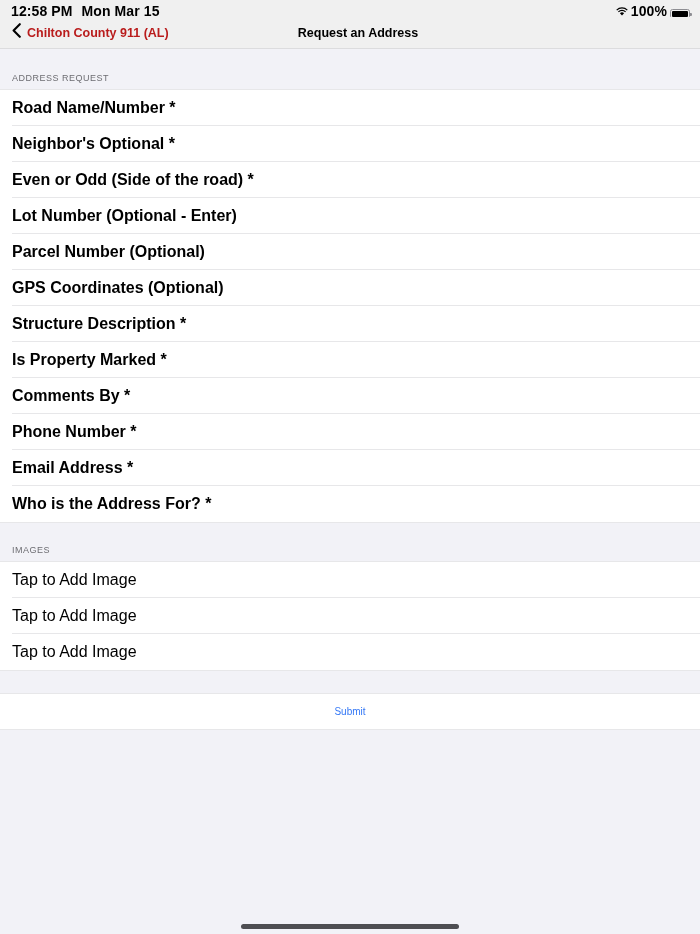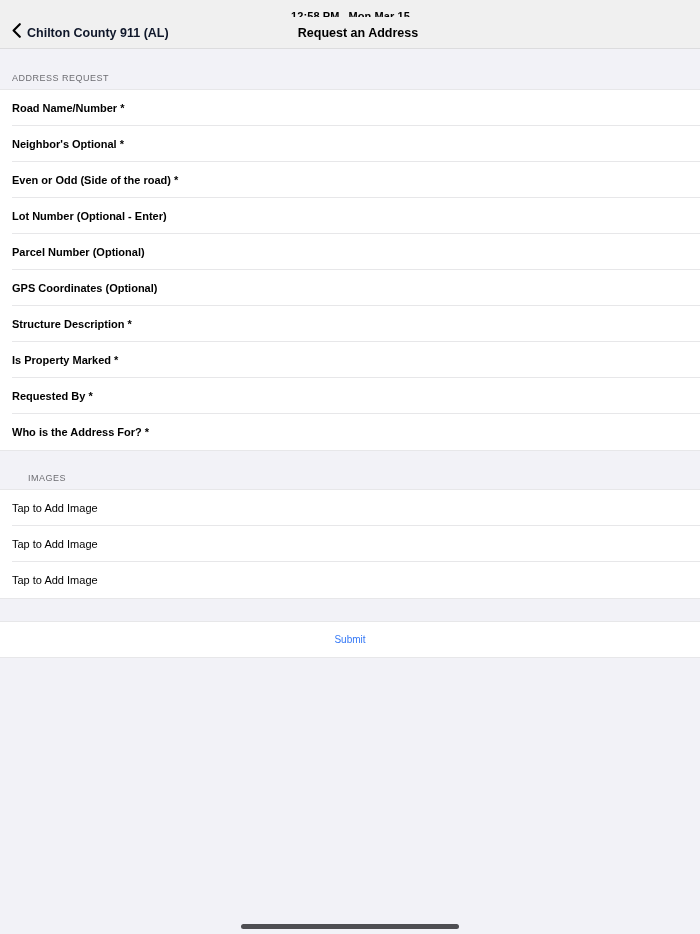--- a/index.html
+++ b/index.html
@@ -13,25 +13,24 @@
     -webkit-font-smoothing:antialiased;
   }
 
   
   .statusbar {
     height:17px;
     background:#F0F0F0;
     display:flex;
     justify-content:space-between;
     align-items:center;
-    padding:10px 10px 0 11px;
-    font-size:11px;
+    padding:4px 10px 0 11px;
+    font-size:14px;
     font-weight:700;
     letter-spacing:0.1px;
-    flex-direction:column;
   }
   .status-left { display:flex; align-items:center; gap:9px; }
   .status-right { display:flex; align-items:flex-end; gap:3px; }
   .wifi-svg { display:block; }
   .battery {
     width:20px; height:9.5px;
     border:1px solid #8E8E93;
     border-radius:2.5px;
     padding:1px;
     position:relative;
@@ -53,41 +52,41 @@
     display:flex;
     align-items:center;
     padding:0 12px;
     position:relative;
   }
   .back-button {
     display:flex; align-items:center; gap:6px;
     cursor:pointer;
   }
   .back-chevron { display:block; }
-  .back-label { font-size:12.5px; font-weight:700; color:#0f172a; }
+  .back-label { font-size:12.5px; font-weight:700; color:#b91c1c; }
   .nav-title {
     position:absolute;
     left:50%; top:50%;
     transform:translate(-50%,-50%);
     font-size:12.5px; font-weight:700; color:#000;
     white-space:nowrap;
     margin-left:8px;
   }
 
   
   .section-header {
     display:flex;
     align-items:flex-end;
     padding:0 12px 6px 12px;
     color:#6D6D72;
     font-size:9px;
     letter-spacing:0.5px;
   }
   .section-header.first { height:40px; }
-  .section-header.images { height:38px;margin-left:16px; }
+  .section-header.images { height:38px; }
 
   .section {
     background:#FFFFFF;
     border-top:1px solid #E7E7E9;
     border-bottom:1px solid #E7E7E9;
   }
   .row {
     height:36px;
     display:flex;
     align-items:center;
@@ -96,21 +95,21 @@
     background:#FFFFFF;
     cursor:pointer;
   }
   .row:not(:last-child)::after {
     content:"";
     position:absolute;
     left:12px; right:0; bottom:0;
     height:1px;
     background:#E7E7E9;
   }
-  .row-label { font-size:11px; font-weight:700; color:#000; }
+  .row-label { font-size:16px; font-weight:700; color:#000; }
   .image-row .row-label { font-weight:400; }
 
   .spacer-small { height:22px; }
 
   .submit-section {
     background:#FFFFFF;
     border-top:1px solid #E7E7E9;
     border-bottom:1px solid #E7E7E9;
   }
   .submit-row {
@@ -193,21 +192,27 @@
   <div class="row">
     <span class="row-label">GPS Coordinates (Optional)</span>
   </div>
   <div class="row">
     <span class="row-label">Structure Description *</span>
   </div>
   <div class="row">
     <span class="row-label">Is Property Marked *</span>
   </div>
   <div class="row">
-    <span class="row-label">Requested By *</span>
+    <span class="row-label">Comments By *</span>
+  </div>
+  <div class="row">
+    <span class="row-label">Phone Number *</span>
+  </div>
+  <div class="row">
+    <span class="row-label">Email Address *</span>
   </div>
   <div class="row">
     <span class="row-label">Who is the Address For? *</span>
   </div>
 </div>
 
 <div class="section-header images">
   <span>IMAGES</span>
 </div>
 

